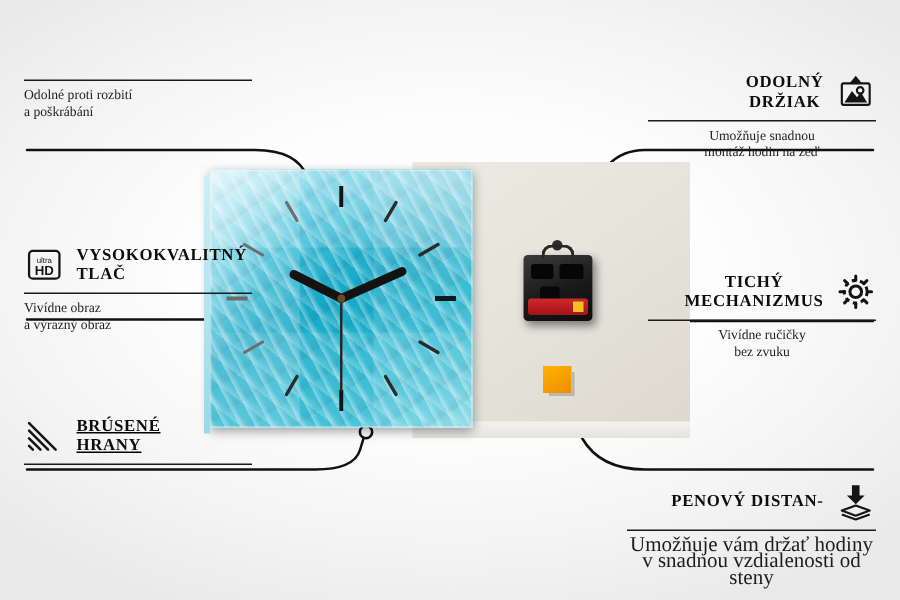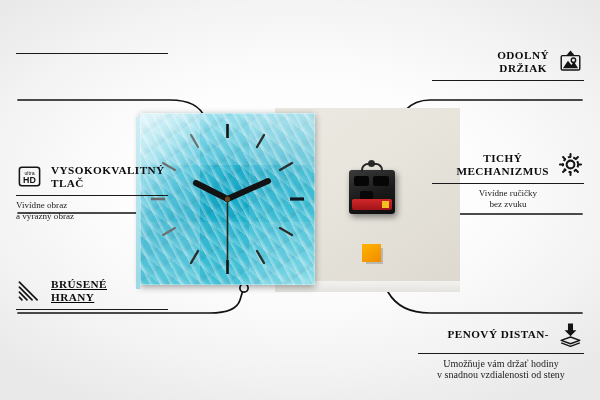--- a/index.html
+++ b/index.html
@@ -110,23 +110,23 @@
   .fdesc {
     font-family:"Liberation Serif", serif;
     font-size:9.1px; line-height:11.2px; color:#1d1d1d;
   }
 
   
   #f-glass   { left:16px;  top:48px;  }
   #f-print   { left:16px;  top:163px; }
   #f-edges   { left:16px;  top:277px;text-decoration:underline; }
   #f-holder  { left:432px; top:48px;  }
-  #f-mech    { left:432px; top:151px; }
+  #f-mech    { left:432px; top:181px; }
   #f-foam    { left:418px; top:277px; width:166px;margin-top:44px; }
-  #f-foam .fdesc{ font-size:10px; }
+  #f-foam .fdesc{ font-size:14px; }
 </style>
 </head>
 <body>
 
 <div id="stage">
 
   <svg id="wires" viewBox="0 0 600 400">
     <g fill="none" stroke="#111111" stroke-width="1.7" stroke-linecap="round">
 
       <path d="M18,100 L170,100 Q198,100 205,118 L211,134"></path>
@@ -194,20 +194,24 @@
       <div class="slot2"></div>
       <div class="slot3"></div>
       <div class="batt"></div>
     </div>
 
     <div class="pad"></div>
   </div>
 
   <div class="feat left" id="f-glass">
     <div class="rule"></div>
+    <div class="fdesc">
+      <span>Odolné proti rozbití</span><br>
+      <span>a poškrábání</span>
+    </div>
   </div>
 
   <div class="feat left" id="f-print">
     <div class="fhead">
       <span class="ficon">
         <svg viewBox="0 0 32 32">
           <rect x="4" y="5" width="24" height="22" rx="3" fill="none" stroke="currentColor" stroke-width="1.8"></rect>
           <text x="16" y="14.6" font-family="Liberation Sans, sans-serif" font-size="6.2" text-anchor="middle" fill="currentColor">ultra</text>
           <text x="16" y="24" font-family="Liberation Sans, sans-serif" font-size="10.5" font-weight="bold" text-anchor="middle" fill="currentColor">HD</text>
         </svg>
@@ -251,20 +255,24 @@
           <path d="M7 24 L13 15 L17 20 L20 16 L25 24 Z" fill="currentColor" stroke="none"></path>
           <circle cx="19.5" cy="14.5" r="2.6"></circle>
         </svg>
       </span>
       <span class="ftitle">
         <span>ODOLNÝ</span><br>
         <span>DRŽIAK</span>
       </span>
     </div>
     <div class="rule"></div>
+    <div class="fdesc">
+      <span>Umožňuje snadnou</span><br>
+      <span>montáž hodin na zeď</span>
+    </div>
   </div>
 
   <div class="feat right" id="f-mech">
     <div class="fhead">
       <span class="ficon">
         <svg viewBox="0 0 32 32" fill="none" stroke="currentColor" stroke-width="2.4">
           <circle cx="16" cy="16" r="4.6"></circle>
           <path d="M16 3.5 v3.4 M16 25.1 v3.4 M3.5 16 h3.4 M25.1 16 h3.4
                    M7.2 7.2 l2.4 2.4 M22.4 22.4 l2.4 2.4
                    M24.8 7.2 l-2.4 2.4 M9.6 22.4 l-2.4 2.4" stroke-linecap="round"></path>

